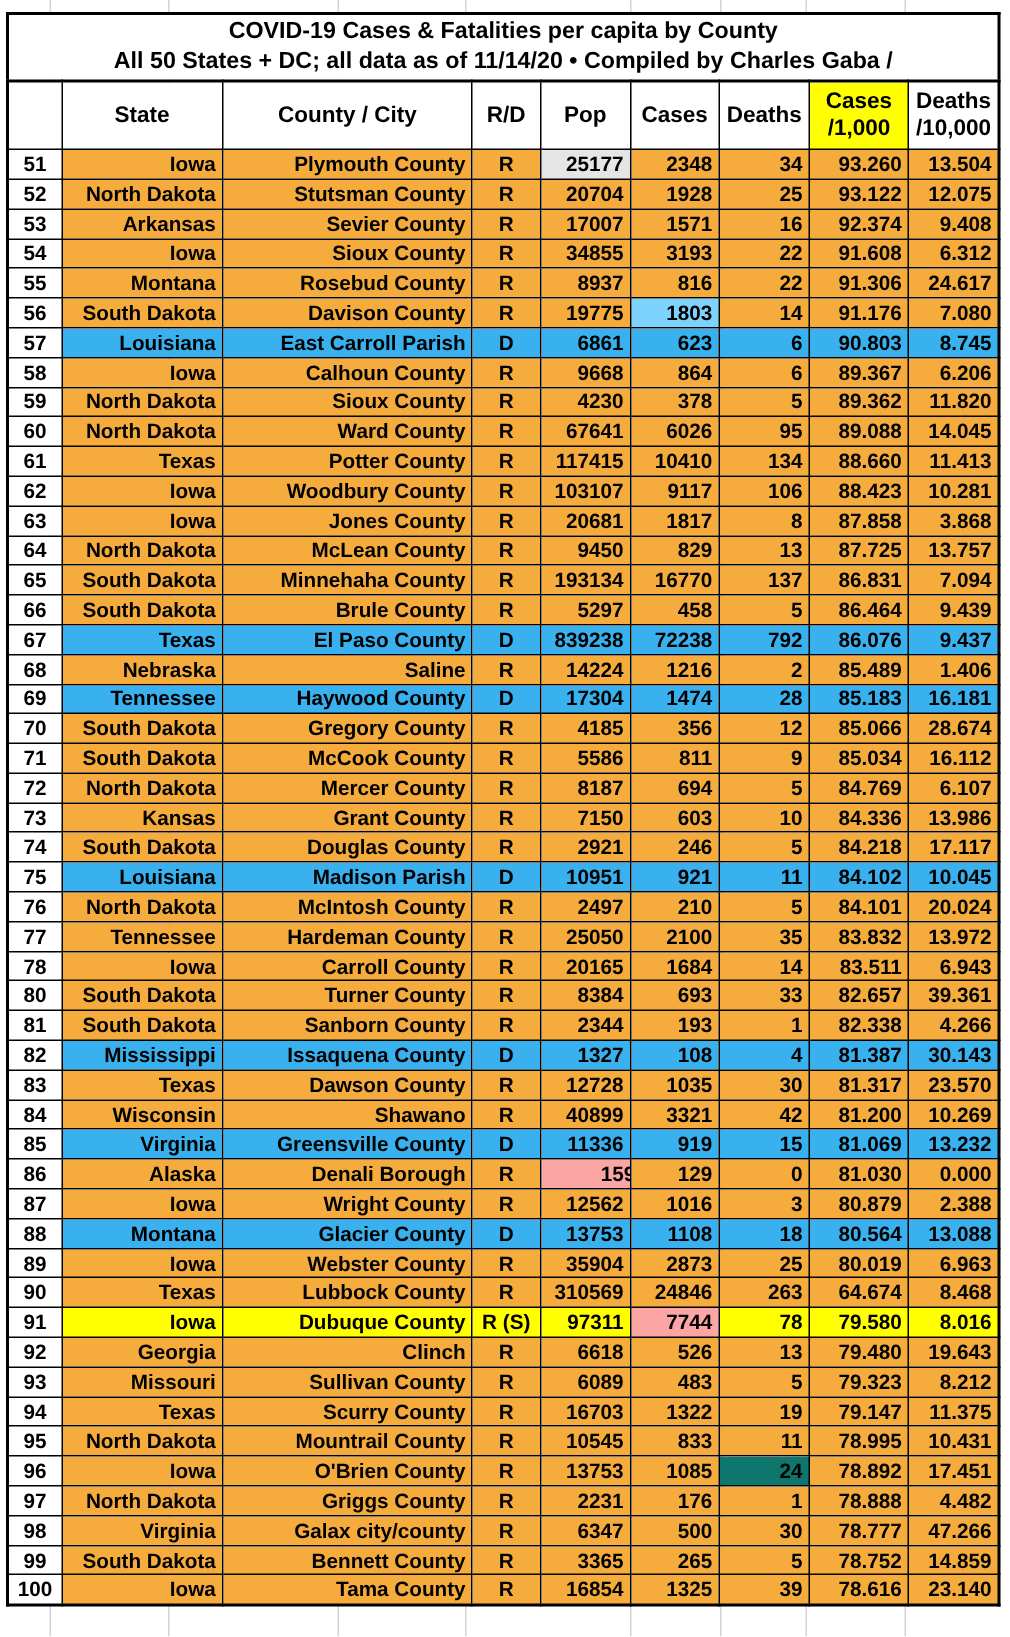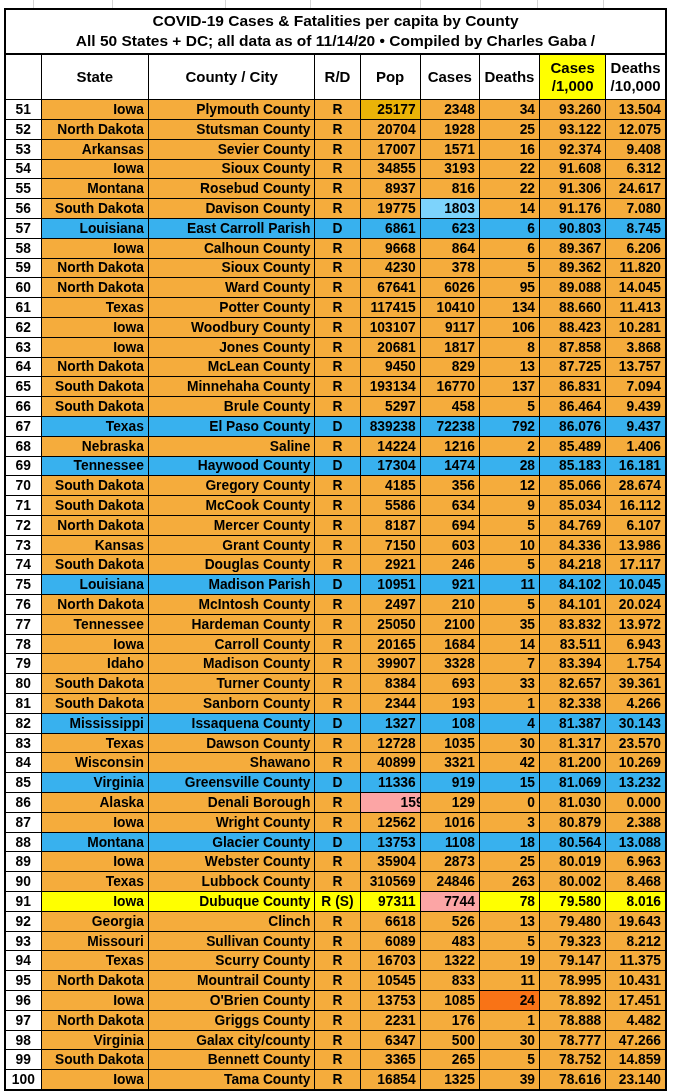--- a/index.html
+++ b/index.html
@@ -146,21 +146,21 @@
               <span>/10,000</span>
             </th>
         </tr>
       </thead>
       <tbody>
           <tr>
             <td class="col-rank">51</td>
             <td class="col-state" style="background: rgb(245, 172, 60);">Iowa</td>
             <td class="col-county" style="background: rgb(245, 172, 60);">Plymouth County</td>
             <td class="col-rd" style="background: rgb(245, 172, 60);">R</td>
-            <td class="col-pop" style="background: #eab308;">25177</td>
+            <td class="col-pop" style="background: #e5e5e5;">25177</td>
             <td class="col-cases" style="background: rgb(245, 172, 60);">2348</td>
             <td class="col-deaths" style="background: rgb(245, 172, 60);">34</td>
             <td class="col-cases_per_1000" style="background: rgb(245, 172, 60);">93.260</td>
             <td class="col-deaths_per_10000" style="background: rgb(245, 172, 60);">13.504</td>
           </tr>
           <tr>
             <td class="col-rank">52</td>
             <td class="col-state" style="background: rgb(245, 172, 60);">North Dakota</td>
             <td class="col-county" style="background: rgb(245, 172, 60);">Stutsman County</td>
             <td class="col-rd" style="background: rgb(245, 172, 60);">R</td>
@@ -367,21 +367,21 @@
             <td class="col-deaths" style="background: rgb(245, 172, 60);">12</td>
             <td class="col-cases_per_1000" style="background: rgb(245, 172, 60);">85.066</td>
             <td class="col-deaths_per_10000" style="background: rgb(245, 172, 60);">28.674</td>
           </tr>
           <tr>
             <td class="col-rank">71</td>
             <td class="col-state" style="background: rgb(245, 172, 60);">South Dakota</td>
             <td class="col-county" style="background: rgb(245, 172, 60);">McCook County</td>
             <td class="col-rd" style="background: rgb(245, 172, 60);">R</td>
             <td class="col-pop" style="background: rgb(245, 172, 60);">5586</td>
-            <td class="col-cases" style="background: rgb(245, 172, 60);">634</td>
+            <td class="col-cases" style="background: rgb(245, 172, 60);">811</td>
             <td class="col-deaths" style="background: rgb(245, 172, 60);">9</td>
             <td class="col-cases_per_1000" style="background: rgb(245, 172, 60);">85.034</td>
             <td class="col-deaths_per_10000" style="background: rgb(245, 172, 60);">16.112</td>
           </tr>
           <tr>
             <td class="col-rank">72</td>
             <td class="col-state" style="background: rgb(245, 172, 60);">North Dakota</td>
             <td class="col-county" style="background: rgb(245, 172, 60);">Mercer County</td>
             <td class="col-rd" style="background: rgb(245, 172, 60);">R</td>
             <td class="col-pop" style="background: rgb(245, 172, 60);">8187</td>
@@ -450,31 +450,20 @@
             <td class="col-state" style="background: rgb(245, 172, 60);">Iowa</td>
             <td class="col-county" style="background: rgb(245, 172, 60);">Carroll County</td>
             <td class="col-rd" style="background: rgb(245, 172, 60);">R</td>
             <td class="col-pop" style="background: rgb(245, 172, 60);">20165</td>
             <td class="col-cases" style="background: rgb(245, 172, 60);">1684</td>
             <td class="col-deaths" style="background: rgb(245, 172, 60);">14</td>
             <td class="col-cases_per_1000" style="background: rgb(245, 172, 60);">83.511</td>
             <td class="col-deaths_per_10000" style="background: rgb(245, 172, 60);">6.943</td>
           </tr>
           <tr>
-            <td class="col-rank">79</td>
-            <td class="col-state" style="background: rgb(245, 172, 60);">Idaho</td>
-            <td class="col-county" style="background: rgb(245, 172, 60);">Madison County</td>
-            <td class="col-rd" style="background: rgb(245, 172, 60);">R</td>
-            <td class="col-pop" style="background: rgb(245, 172, 60);">39907</td>
-            <td class="col-cases" style="background: rgb(245, 172, 60);">3328</td>
-            <td class="col-deaths" style="background: rgb(245, 172, 60);">7</td>
-            <td class="col-cases_per_1000" style="background: rgb(245, 172, 60);">83.394</td>
-            <td class="col-deaths_per_10000" style="background: rgb(245, 172, 60);">1.754</td>
-          </tr>
-          <tr>
             <td class="col-rank">80</td>
             <td class="col-state" style="background: rgb(245, 172, 60);">South Dakota</td>
             <td class="col-county" style="background: rgb(245, 172, 60);">Turner County</td>
             <td class="col-rd" style="background: rgb(245, 172, 60);">R</td>
             <td class="col-pop" style="background: rgb(245, 172, 60);">8384</td>
             <td class="col-cases" style="background: rgb(245, 172, 60);">693</td>
             <td class="col-deaths" style="background: rgb(245, 172, 60);">33</td>
             <td class="col-cases_per_1000" style="background: rgb(245, 172, 60);">82.657</td>
             <td class="col-deaths_per_10000" style="background: rgb(245, 172, 60);">39.361</td>
           </tr>
@@ -578,21 +567,21 @@
             <td class="col-deaths_per_10000" style="background: rgb(245, 172, 60);">6.963</td>
           </tr>
           <tr>
             <td class="col-rank">90</td>
             <td class="col-state" style="background: rgb(245, 172, 60);">Texas</td>
             <td class="col-county" style="background: rgb(245, 172, 60);">Lubbock County</td>
             <td class="col-rd" style="background: rgb(245, 172, 60);">R</td>
             <td class="col-pop" style="background: rgb(245, 172, 60);">310569</td>
             <td class="col-cases" style="background: rgb(245, 172, 60);">24846</td>
             <td class="col-deaths" style="background: rgb(245, 172, 60);">263</td>
-            <td class="col-cases_per_1000" style="background: rgb(245, 172, 60);">80.002</td>
+            <td class="col-cases_per_1000" style="background: rgb(245, 172, 60);">64.674</td>
             <td class="col-deaths_per_10000" style="background: rgb(245, 172, 60);">8.468</td>
           </tr>
           <tr>
             <td class="col-rank">91</td>
             <td class="col-state" style="background: rgb(255, 255, 0);">Iowa</td>
             <td class="col-county" style="background: rgb(255, 255, 0);">Dubuque County</td>
             <td class="col-rd" style="background: rgb(255, 255, 0);">R (S)</td>
             <td class="col-pop" style="background: rgb(255, 255, 0);">97311</td>
             <td class="col-cases" style="background: #fca5a5;">7744</td>
             <td class="col-deaths" style="background: rgb(255, 255, 0);">78</td>
@@ -643,21 +632,21 @@
             <td class="col-cases_per_1000" style="background: rgb(245, 172, 60);">78.995</td>
             <td class="col-deaths_per_10000" style="background: rgb(245, 172, 60);">10.431</td>
           </tr>
           <tr>
             <td class="col-rank">96</td>
             <td class="col-state" style="background: rgb(245, 172, 60);">Iowa</td>
             <td class="col-county" style="background: rgb(245, 172, 60);">O'Brien County</td>
             <td class="col-rd" style="background: rgb(245, 172, 60);">R</td>
             <td class="col-pop" style="background: rgb(245, 172, 60);">13753</td>
             <td class="col-cases" style="background: rgb(245, 172, 60);">1085</td>
-            <td class="col-deaths" style="background: #f97316;">24</td>
+            <td class="col-deaths" style="background: #0f766e;">24</td>
             <td class="col-cases_per_1000" style="background: rgb(245, 172, 60);">78.892</td>
             <td class="col-deaths_per_10000" style="background: rgb(245, 172, 60);">17.451</td>
           </tr>
           <tr>
             <td class="col-rank">97</td>
             <td class="col-state" style="background: rgb(245, 172, 60);">North Dakota</td>
             <td class="col-county" style="background: rgb(245, 172, 60);">Griggs County</td>
             <td class="col-rd" style="background: rgb(245, 172, 60);">R</td>
             <td class="col-pop" style="background: rgb(245, 172, 60);">2231</td>
             <td class="col-cases" style="background: rgb(245, 172, 60);">176</td>

